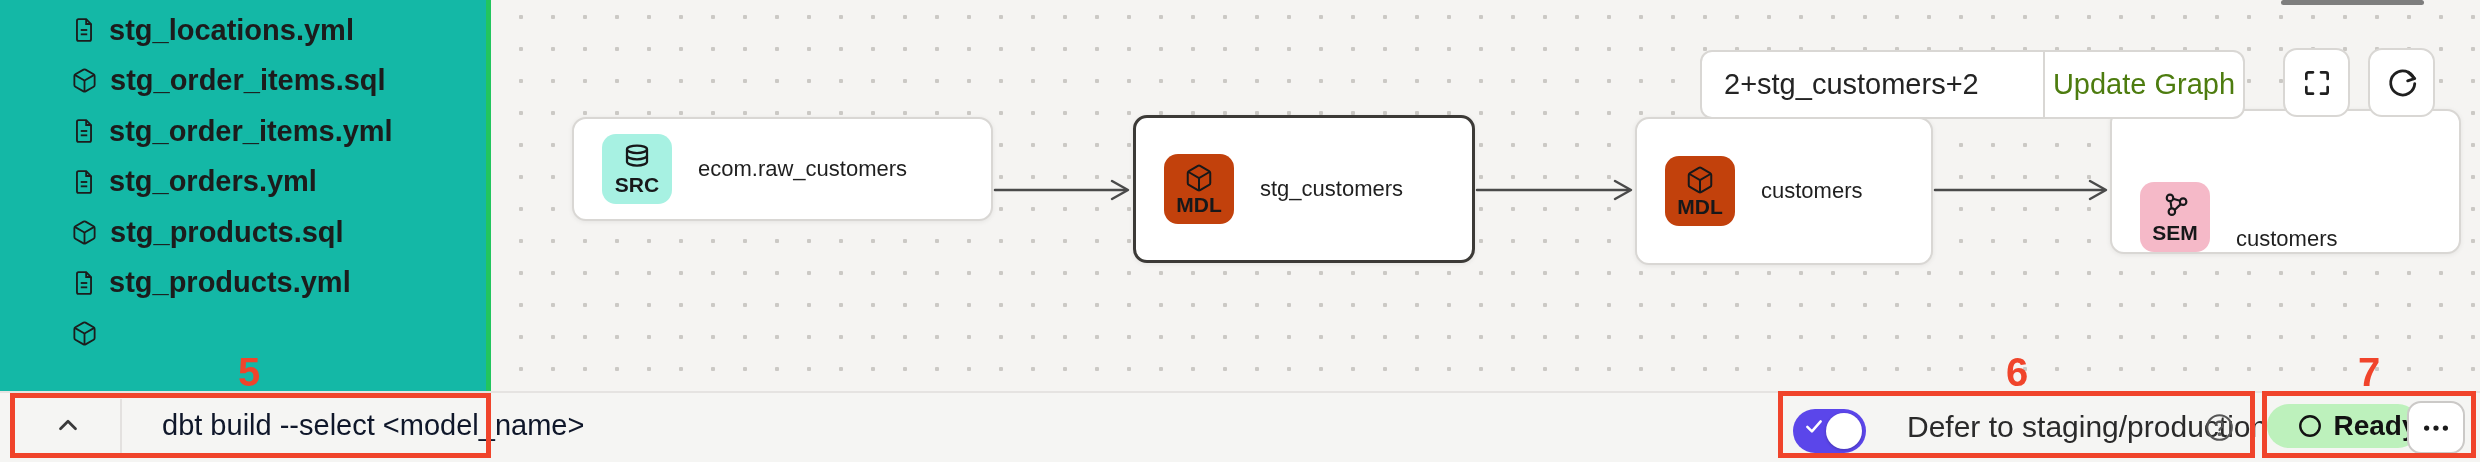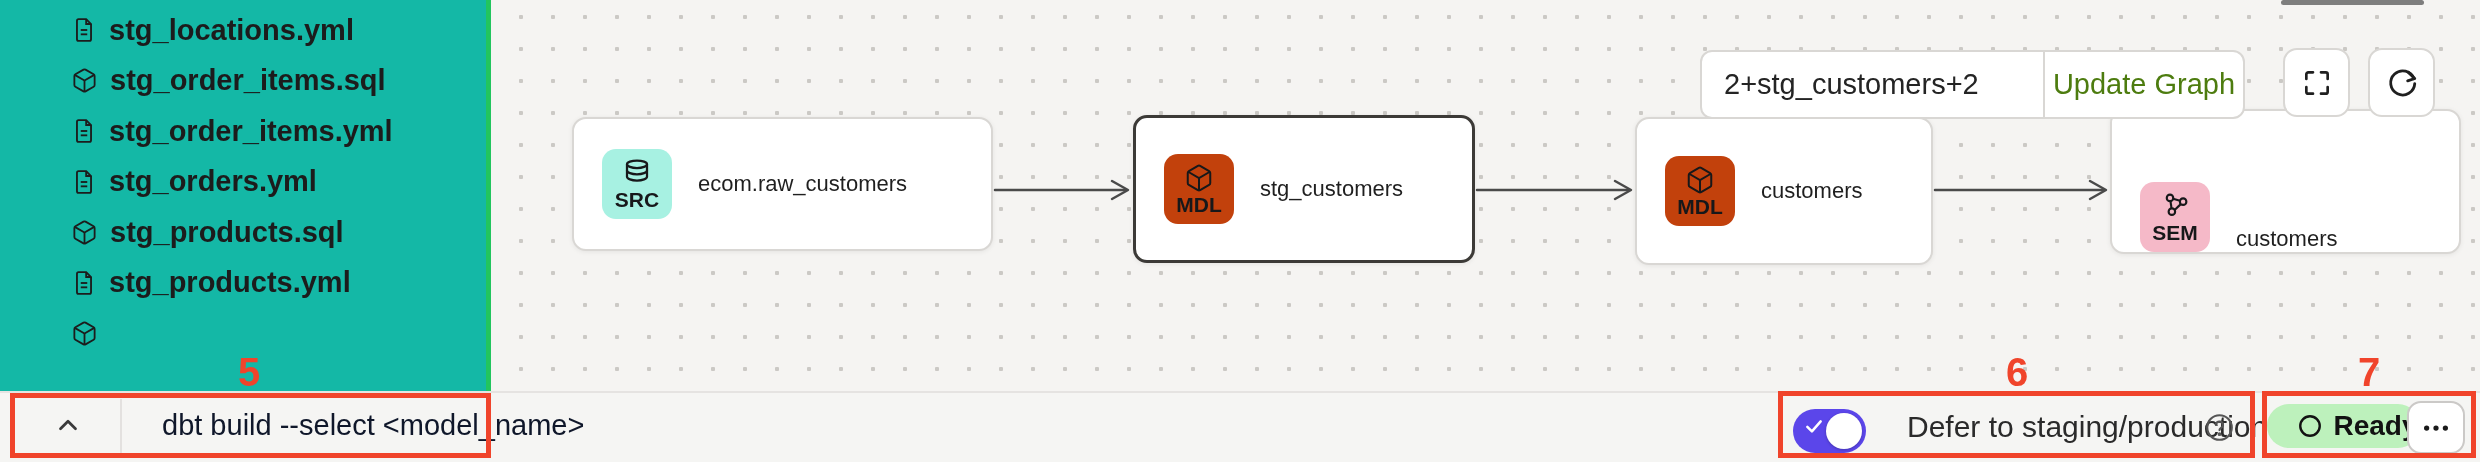--- a/index.html
+++ b/index.html
@@ -22,21 +22,21 @@
   .node.selected{border:3px solid #3c3a37;}
   .node-label{font-size:22px;font-weight:500;color:#1f1f1f;white-space:nowrap;}
   .badge{width:70px;height:70px;border-radius:14px;display:flex;flex-direction:column;
          align-items:center;justify-content:center;gap:1px;flex:0 0 auto;}
   .badge svg{display:block;}
   .badge-text{font-size:21px;font-weight:600;color:#17181a;line-height:1;}
   .badge-src{background:#a7f1e2;}
   .badge-mdl{background:#c2410c;}
   .badge-sem{background:#f5b9c8;}
 
-  .node-1{left:572px;top:117px;width:421px;height:134px;}
+  .node-1{left:572px;top:117px;width:421px;height:104px;}
   .node-2{left:1133px;top:115px;width:342px;height:148px;}
   .node-3{left:1635px;top:117px;width:298px;height:148px;}
   .node-4{left:2110px;top:109px;width:351px;height:145px;align-items:flex-end;}
 
   
   .selector-group{position:absolute;left:1700px;top:50px;width:545px;height:69px;
           background:#fff;border:2px solid #d9d7d4;border-radius:12px;display:flex;
           box-sizing:border-box;z-index:6;align-items:stretch;}
   .selector-input{flex:1;display:flex;align-items:center;padding-left:22px;
           font-size:29px;color:#242424;cursor:text;}

